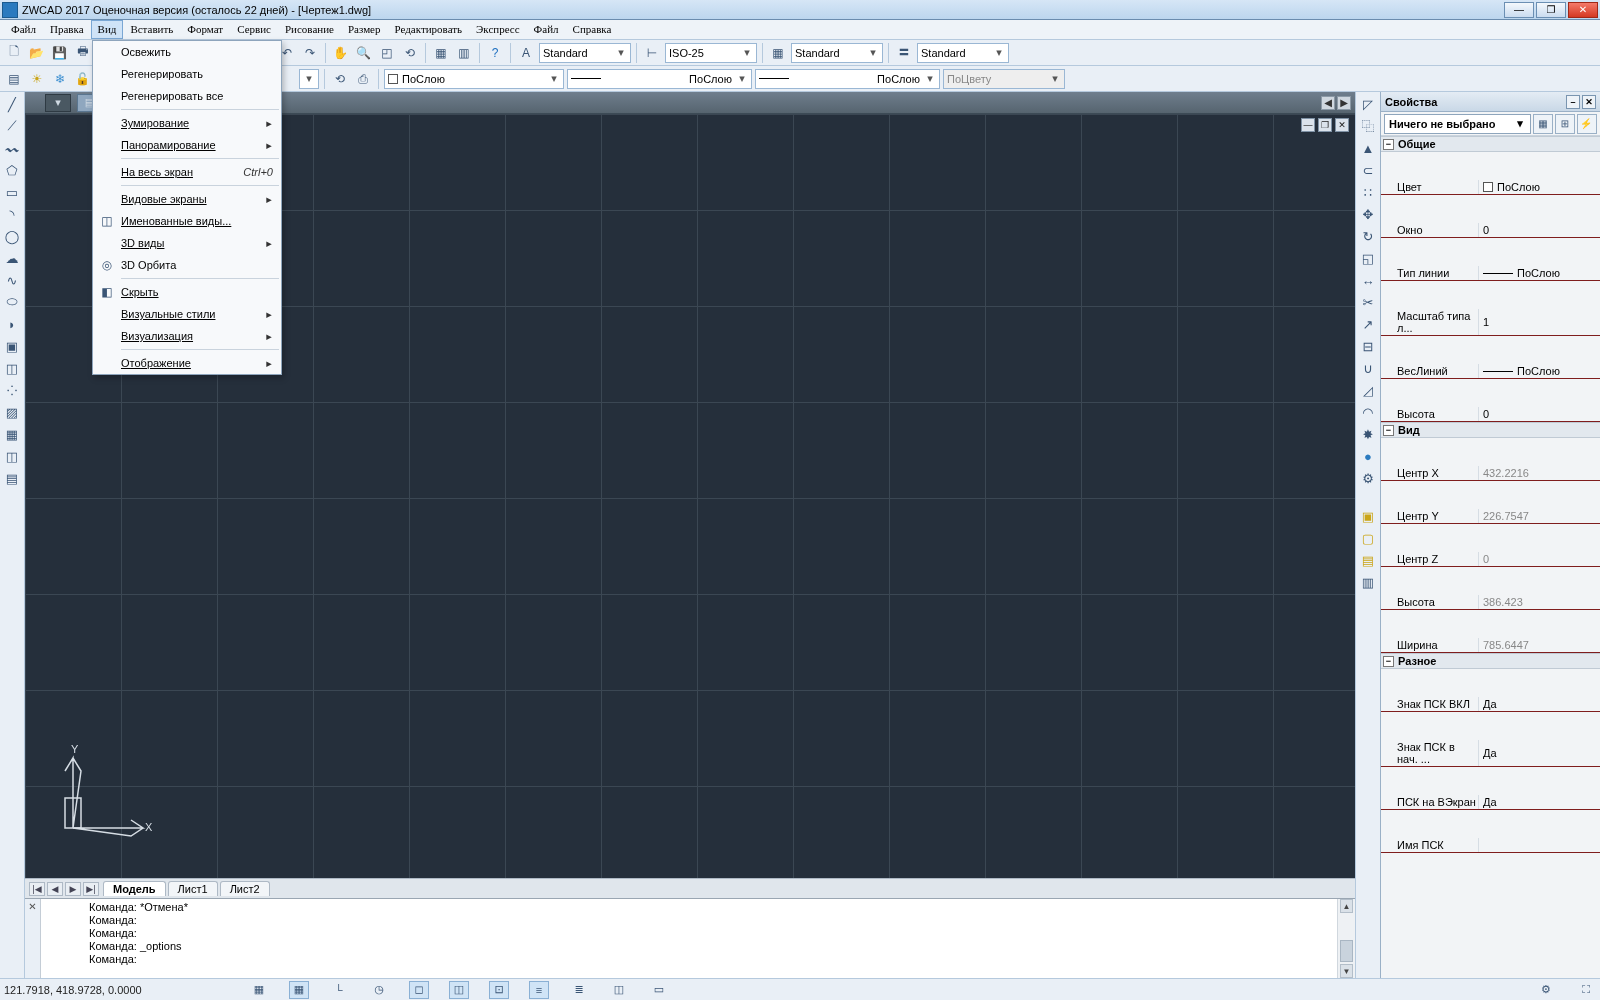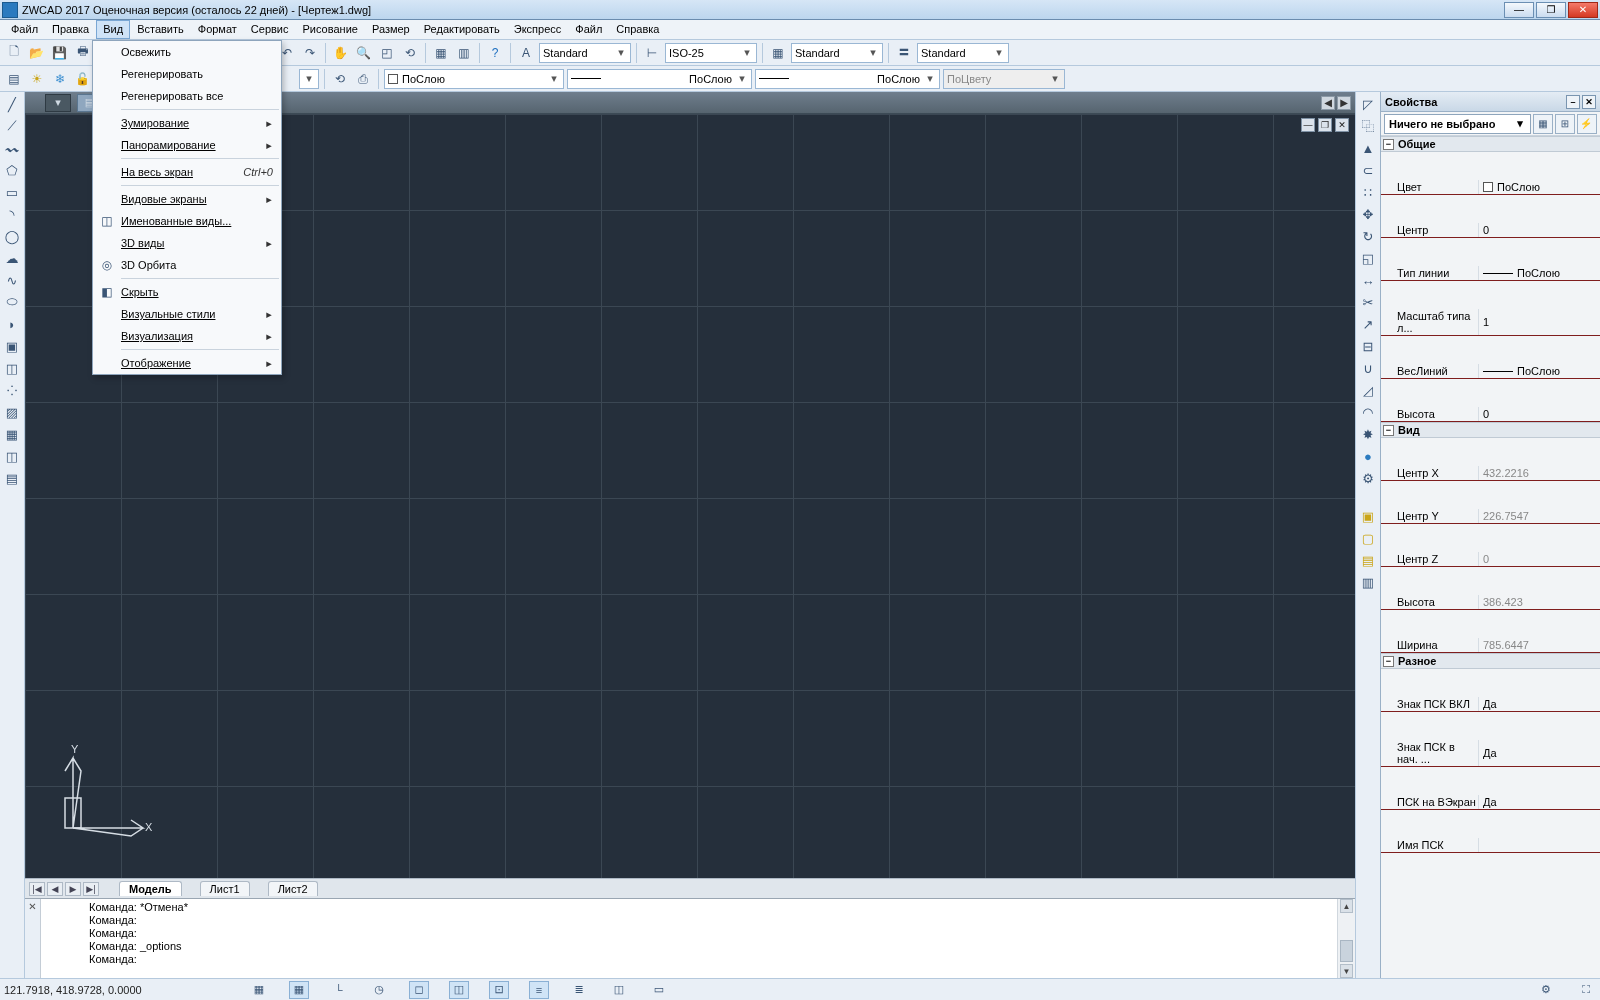--- a/index.html
+++ b/index.html
@@ -8,21 +8,21 @@
 
 .titlebar { height: 20px; background: linear-gradient(#d6e6f6,#bcd6ee); display: flex; align-items: center; padding: 0 2px; border-bottom: 1px solid #6a8cae; }
 .titlebar .appicon { width:16px; height:16px; background:#2a7abf; border:1px solid #1a5a8f; margin-right:4px; }
 .titlebar .title { flex:1; color:#000; }
 .titlebar .winbtns { display:flex; gap:2px; }
 .winbtn { width:30px; height:16px; background: linear-gradient(#f4f8fc,#cadcf0); border:1px solid #6b8fb3; display:flex; align-items:center; justify-content:center; font-size:10px; }
 .winbtn.close { background: linear-gradient(#f47a6a,#d43923); color:#fff; border-color:#a02818; }
 
 
 .menubar { height: 20px; background:#eef3f8; display:flex; align-items:stretch; border-bottom:1px solid #b5c9dd; padding-left:4px; }
-.menubar .mitem { padding:3px 7px; cursor:default; }
+.menubar .mitem { padding:3px 7px; cursor:default;font-family:Liberation Serif, serif; }
 .menubar .mitem.active { background:#cfe3f7; border:1px solid #7aa7d4; padding:2px 6px; }
 
 
 .toolbar { height: 26px; background:#e9eff6; display:flex; align-items:center; border-bottom:1px solid #b5c9dd; padding:0 4px; gap:3px; }
 .tbtn { width:20px; height:20px; border:1px solid transparent; display:flex; align-items:center; justify-content:center; font-size:12px; color:#3a5575; }
 .tsep { width:1px; height:20px; background:#b5c9dd; margin:0 2px; }
 .tcombo { height:20px; border:1px solid #9ab7d4; background:#fff; display:flex; align-items:center; padding:0 3px; }
 .tcombo .drop { width:12px; text-align:center; color:#555; }
 .tcombo.grey { background:#eee; color:#888; }
 
@@ -45,21 +45,21 @@
     linear-gradient(#3b4753 1px, transparent 1px),
     linear-gradient(90deg,#3b4753 1px, transparent 1px);
   background-size: 96px 96px;
 }
 .ucs { position:absolute; left:18px; bottom:25px; width:110px; height:110px; }
 .ucs svg { width:100%; height:100%; stroke:#d6dde4; stroke-width:1.5; fill:none; }
 
 
 .sheettabs { height:20px; background:#e0e6ec; display:flex; align-items:center; border-top:1px solid #aeb9c5; padding-left:4px; }
 .shbtn { width:16px; height:14px; background:#e9eef3; border:1px solid #aeb9c5; margin-right:2px; font-size:9px; display:flex;align-items:center;justify-content:center; color:#445; }
-.shtab { padding:1px 9px; border:1px solid #aeb9c5; border-bottom:none; background:#f2f5f8; margin-left:18px; border-radius:3px 3px 0 0; font-size:11px; }
+.shtab { padding:1px 9px; border:1px solid #aeb9c5; border-bottom:none; background:#f2f5f8; margin-left:2px; border-radius:3px 3px 0 0; font-size:11px; }
 .shtab.active { background:#fff; font-weight:bold; }
 
 
 .cmdarea { height:80px; display:flex; background:#fff; border-top:1px solid #9aa6b2; }
 .cmdclose { width:16px; background:#e9eff6; border-right:1px solid #c4cdd6; display:flex; align-items:flex-start; justify-content:center; padding-top:2px; font-size:10px; color:#555; }
 .cmdtext { flex:1; font-family: "Courier New", monospace; font-size:11px; padding:2px 4px; white-space:pre; color:#000; overflow:hidden;margin-left:44px; }
 .cmdscroll { width:18px; background:#eef1f4; border-left:1px solid #d0d7de; position:relative; }
 .cmdscroll .thumb { position:absolute; left:2px; right:2px; bottom:16px; height:22px; background:#c9d3dd; border:1px solid #a9b6c3; }
 .cmdscroll .arr { position:absolute; left:2px; right:2px; height:14px; background:#dae1e8; border:1px solid #b3bec9; display:flex; align-items:center; justify-content:center; font-size:8px; color:#444; }
 .cmdscroll .arr.up { top:0; } .cmdscroll .arr.dn { bottom:0; }
@@ -334,21 +334,21 @@
           <span>Общие</span>
         </div>
       <div class="prow">
           <div class="pk">Цвет</div>
           <div class="pv">
             <span class="swatch"></span>
             <span>ПоСлою</span>
           </div>
         </div>
       <div class="prow">
-          <div class="pk">Центр</div>
+          <div class="pk">Окно</div>
           <div class="pv">0</div>
         </div>
       <div class="prow">
           <div class="pk">Тип линии</div>
           <div class="pv">
             <span class="linep"></span>
             <span>ПоСлою</span>
           </div>
         </div>
       <div class="prow">

